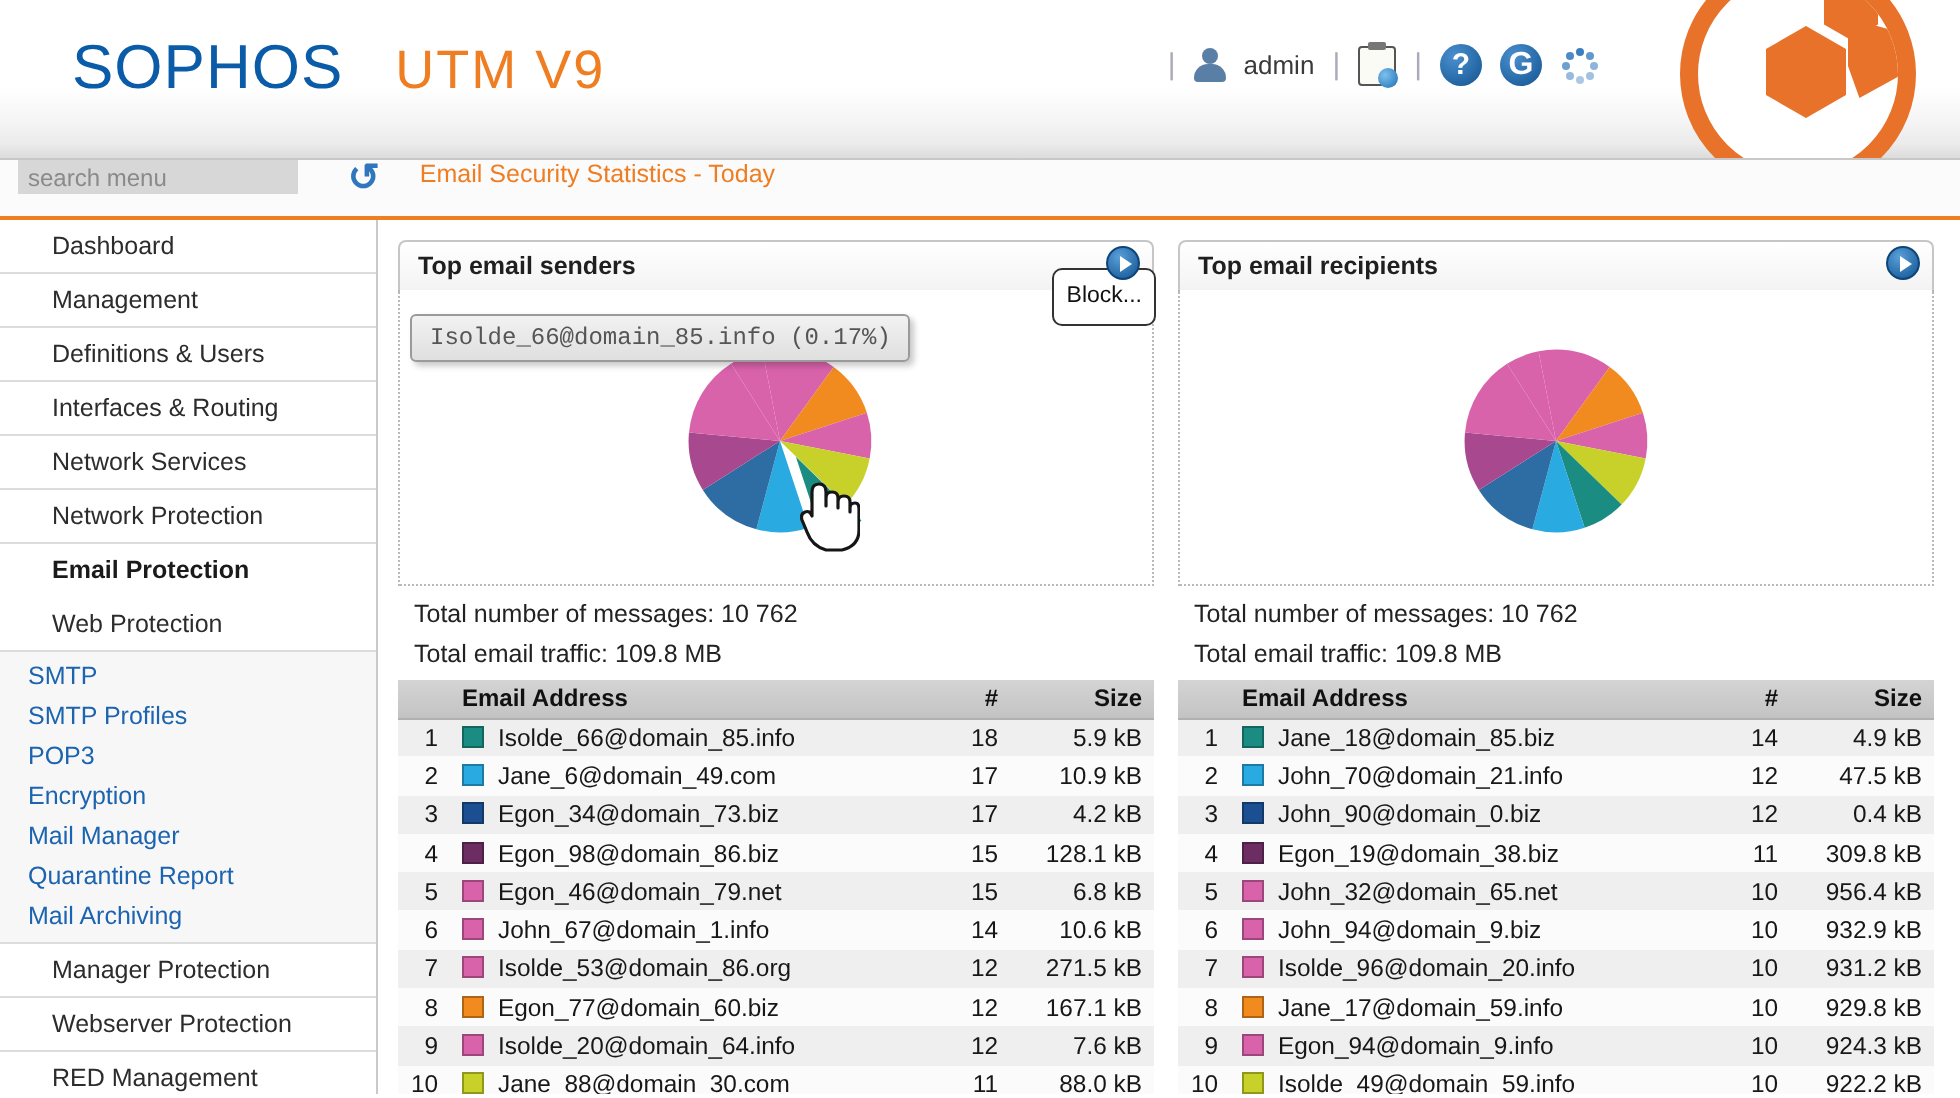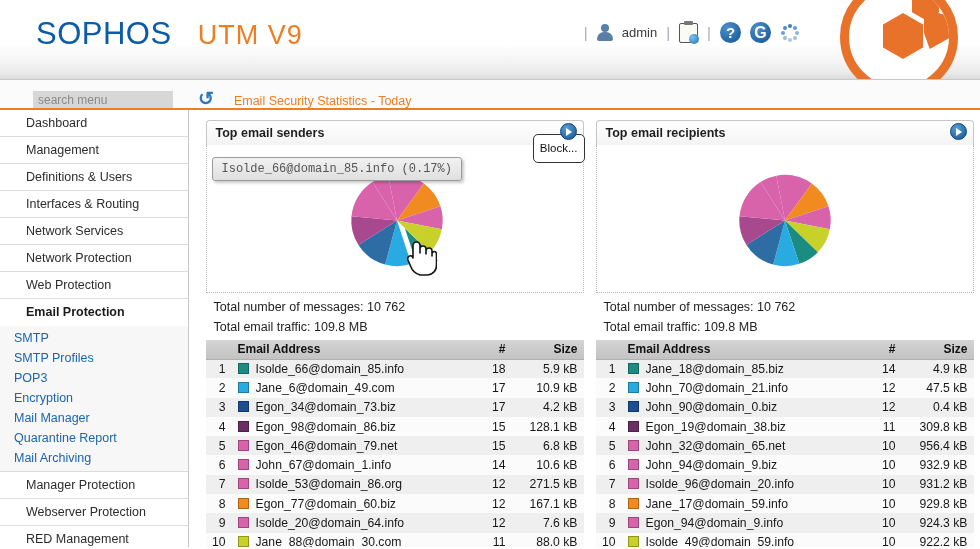--- a/index.html
+++ b/index.html
@@ -99,21 +99,21 @@
   .hex3 {
     width: 26px; height: 40px; left: 75px; top: 22px;
     clip-path: polygon(0% 0%,100% 18%,100% 72%,22% 100%,0% 60%);
   }
 
   
   .subbar {
     position: relative; height: 30px;
     background: #fbfbfb;
     border-bottom: 2px solid #ef7d22;
-    display: flex; align-items: flex-end; padding-left: 24px;
+    display: flex; align-items: flex-start;
   }
   .search-input {
     margin-left: 9px; width: 140px; height: 17px;
     background: #d7d7d7; border: none; outline: none;
     font-family: "Liberation Sans", sans-serif; font-size: 12px;
     color: #808080; padding: 0 5px;
   }
   .search-input::placeholder { color: #8a8a8a; }
   .reload-arrow {
     margin-left: 25px; color: #2f76bd; font-size: 19px;
@@ -147,21 +147,20 @@
     height: 20px; line-height: 20px; padding-left: 14px;
     font-size: 12.5px; color: #1c63b0; cursor: pointer; white-space: nowrap;
   }
 
   
   .main {
     flex: 1; display: flex; gap: 12px;
     padding: 10px 0 0 10px;
     background: #ffffff;
     overflow: hidden;
-    justify-content: center;
   }
   .panel { width: 378px; flex: 0 0 378px; position: relative; }
 
   .panel-head {
     position: relative;
     height: 25px; line-height: 24px;
     background: linear-gradient(to bottom, #ffffff, #f3f3f3);
     border: 1px solid #c6c6c6; border-bottom: none;
     border-radius: 4px 4px 0 0;
     padding-left: 9px;
@@ -285,22 +284,22 @@
 
 <div class="body-wrap">
 
   <div class="sidebar">
     <div class="nav-item">Dashboard</div>
     <div class="nav-item">Management</div>
     <div class="nav-item">Definitions &amp; Users</div>
     <div class="nav-item">Interfaces &amp; Routing</div>
     <div class="nav-item">Network Services</div>
     <div class="nav-item">Network Protection</div>
+    <div class="nav-item active">Email Protection</div>
     <div class="nav-item">Web Protection</div>
-    <div class="nav-item active">Email Protection</div>
     <div class="subnav">
       <div class="subnav-item">SMTP</div>
       <div class="subnav-item">SMTP Profiles</div>
       <div class="subnav-item">POP3</div>
       <div class="subnav-item">Encryption</div>
       <div class="subnav-item">Mail Manager</div>
       <div class="subnav-item">Quarantine Report</div>
       <div class="subnav-item">Mail Archiving</div>
     </div>
     <div class="nav-item">Manager Protection</div>

